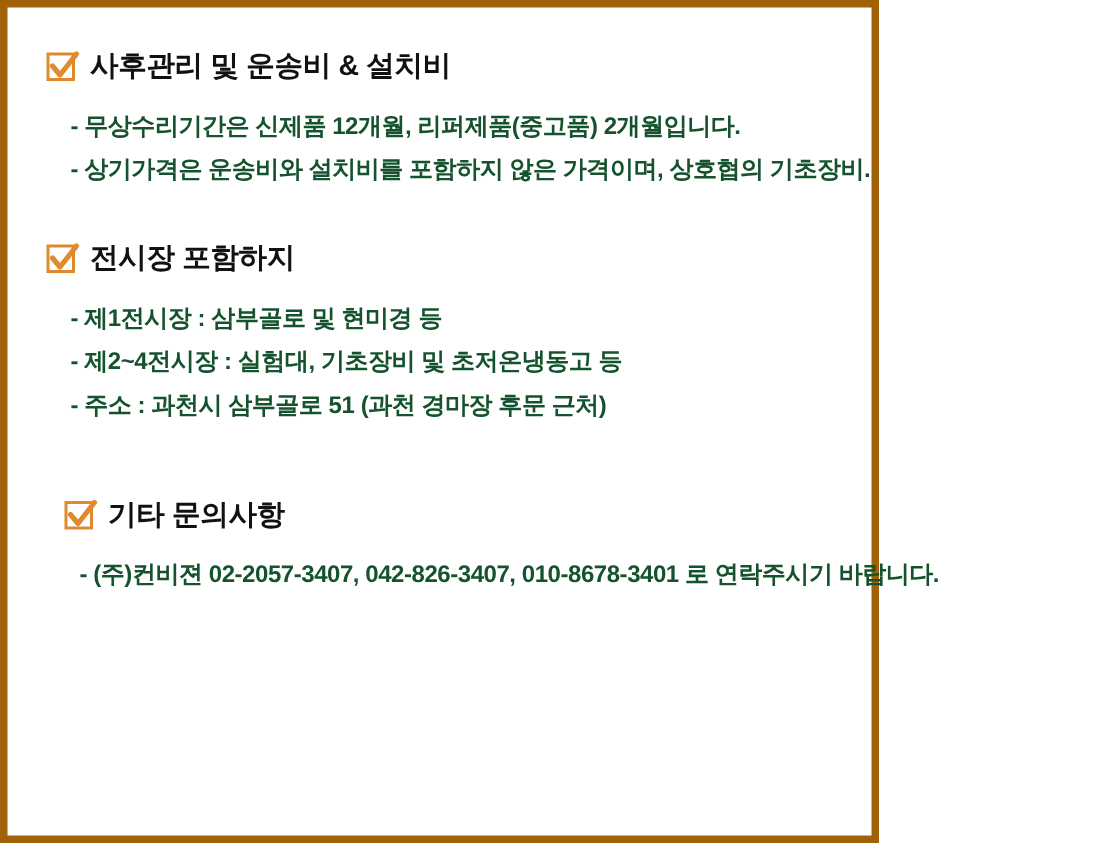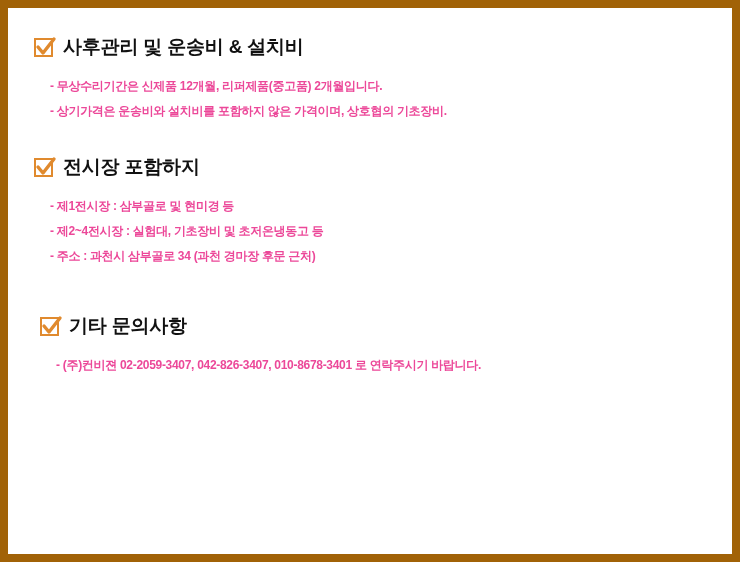--- a/index.html
+++ b/index.html
@@ -8,24 +8,24 @@
   }
   body {
     width: 740px;
     height: 562px;
     background: #ffffff;
     font-family: "Liberation Sans", sans-serif;
     overflow: hidden;
   }
   .page {
     box-sizing: border-box;
-    width: 740px;
+    width: 586px;
     height: 562px;
     background: #ffffff;
-    border: 8px solid #a16207;
+    border: 5px solid #a16207;
     padding: 26px 26px 0 26px;
   }
   .section {
     margin-bottom: 0;
   }
   .section-header {
     display: flex;
     align-items: center;
     gap: 10px;
     margin-bottom: 14px;
@@ -48,31 +48,31 @@
   .section-title {
     font-size: 19px;
     font-weight: bold;
     color: #111111;
     letter-spacing: -0.2px;
   }
   .lines {
     padding-left: 16px;
   }
   .line {
-    font-size: 12px;
-    color: #ec4899;
+    font-size: 16px;
+    color: #14532d;
     font-weight: bold;
     line-height: 1.0;
     padding: 6px 0 7px 0;
     letter-spacing: -0.3px;
     white-space: nowrap;
   }
   .gap-lg { height: 30px; }
   .gap-xl { height: 44px; }
-  .section-3 .section-header { margin-left: 6px; }
+  .section-3 .section-header { margin-left: 12px; }
   .section-3 .lines { padding-left: 22px; }
 </style>
 </head>
 <body>
 
 <div class="page">
 
   <div class="section section-1">
     <div class="section-header">
       <span class="check-icon">
@@ -95,33 +95,33 @@
       <span class="check-icon">
         <svg width="26" height="26" viewBox="0 0 26 26" xmlns="http://www.w3.org/2000/svg">
           <path d="M5 13 L10 19 L21 5" stroke="#e08a2e" stroke-width="3.4" fill="none" stroke-linecap="round" stroke-linejoin="round"></path>
         </svg>
       </span>
       <span class="section-title">전시장 포함하지</span>
     </div>
     <div class="lines">
       <div class="line">- 제1전시장 : 삼부골로 및 현미경 등</div>
       <div class="line">- 제2~4전시장 : 실험대, 기초장비 및 초저온냉동고 등</div>
-      <div class="line">- 주소 : 과천시 삼부골로 34 (과천 경마장 후문 근처)</div>
+      <div class="line">- 주소 : 과천시 삼부골로 51 (과천 경마장 후문 근처)</div>
     </div>
   </div>
 
   <div class="gap-xl"></div>
 
   <div class="section section-3">
     <div class="section-header">
       <span class="check-icon">
         <svg width="26" height="26" viewBox="0 0 26 26" xmlns="http://www.w3.org/2000/svg">
           <path d="M5 13 L10 19 L21 5" stroke="#e08a2e" stroke-width="3.4" fill="none" stroke-linecap="round" stroke-linejoin="round"></path>
         </svg>
       </span>
       <span class="section-title">기타 문의사항</span>
     </div>
     <div class="lines">
-      <div class="line">- (주)컨비젼 02-2059-3407, 042-826-3407, 010-8678-3401 로 연락주시기 바랍니다.</div>
+      <div class="line">- (주)컨비젼 02-2057-3407, 042-826-3407, 010-8678-3401 로 연락주시기 바랍니다.</div>
     </div>
   </div>
 
 </div>
 
 </body></html>

